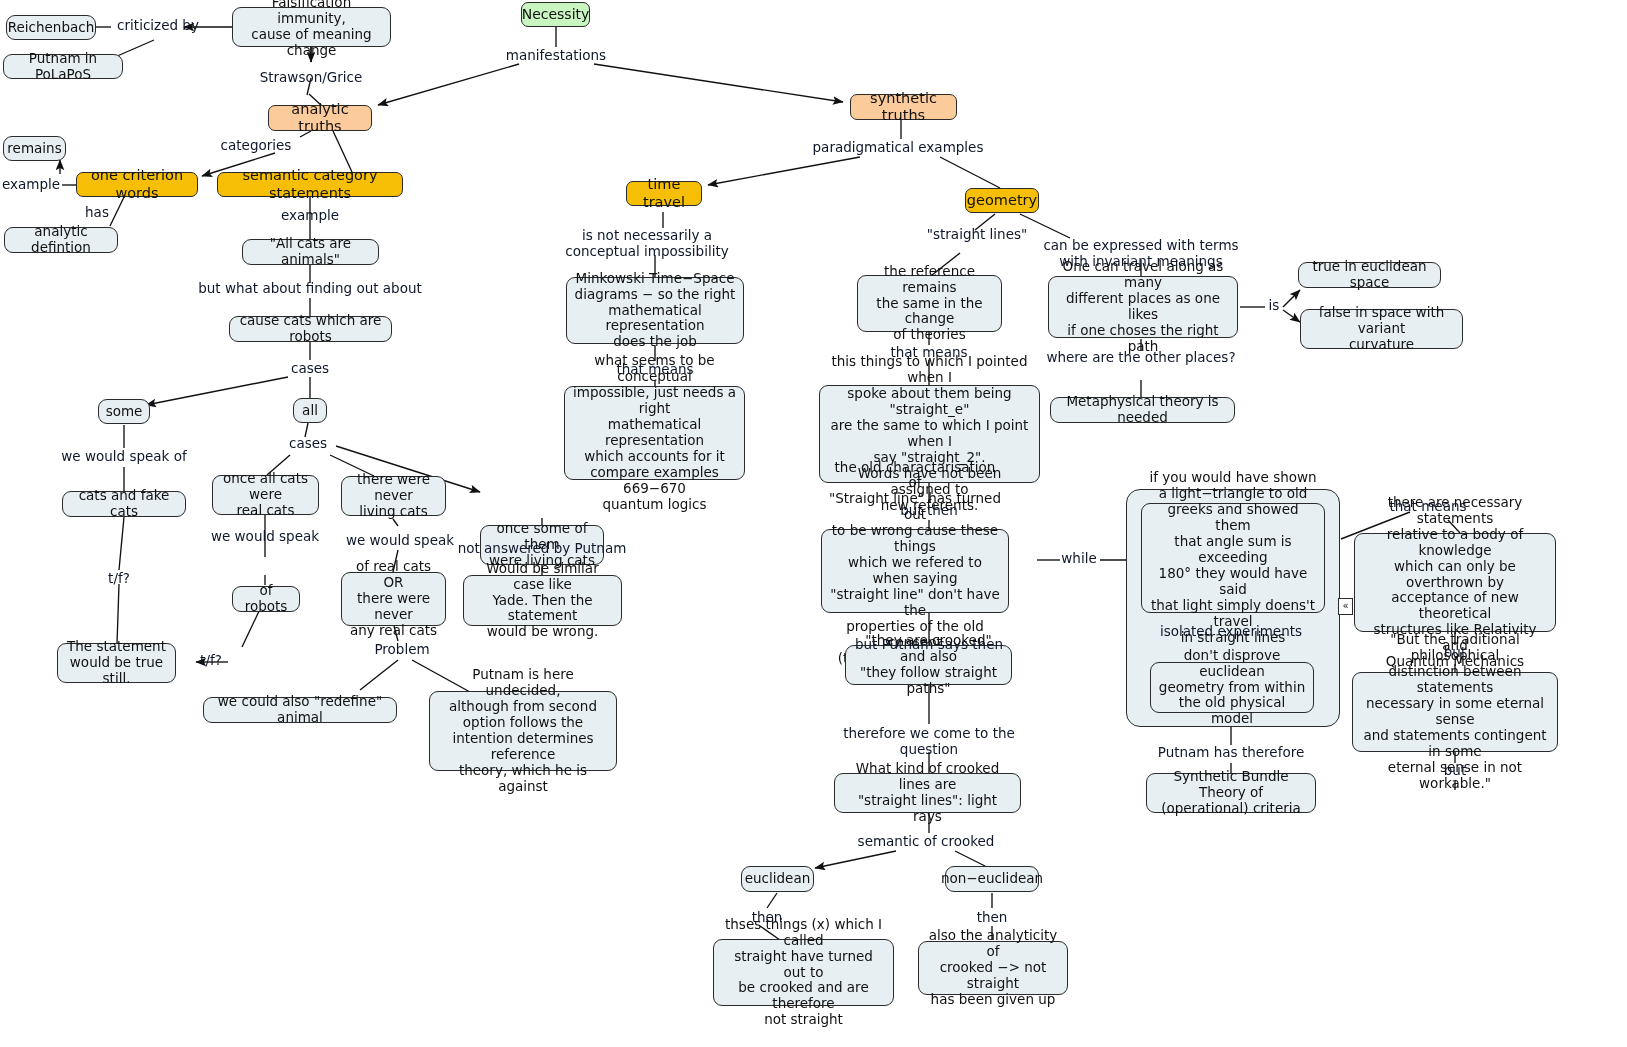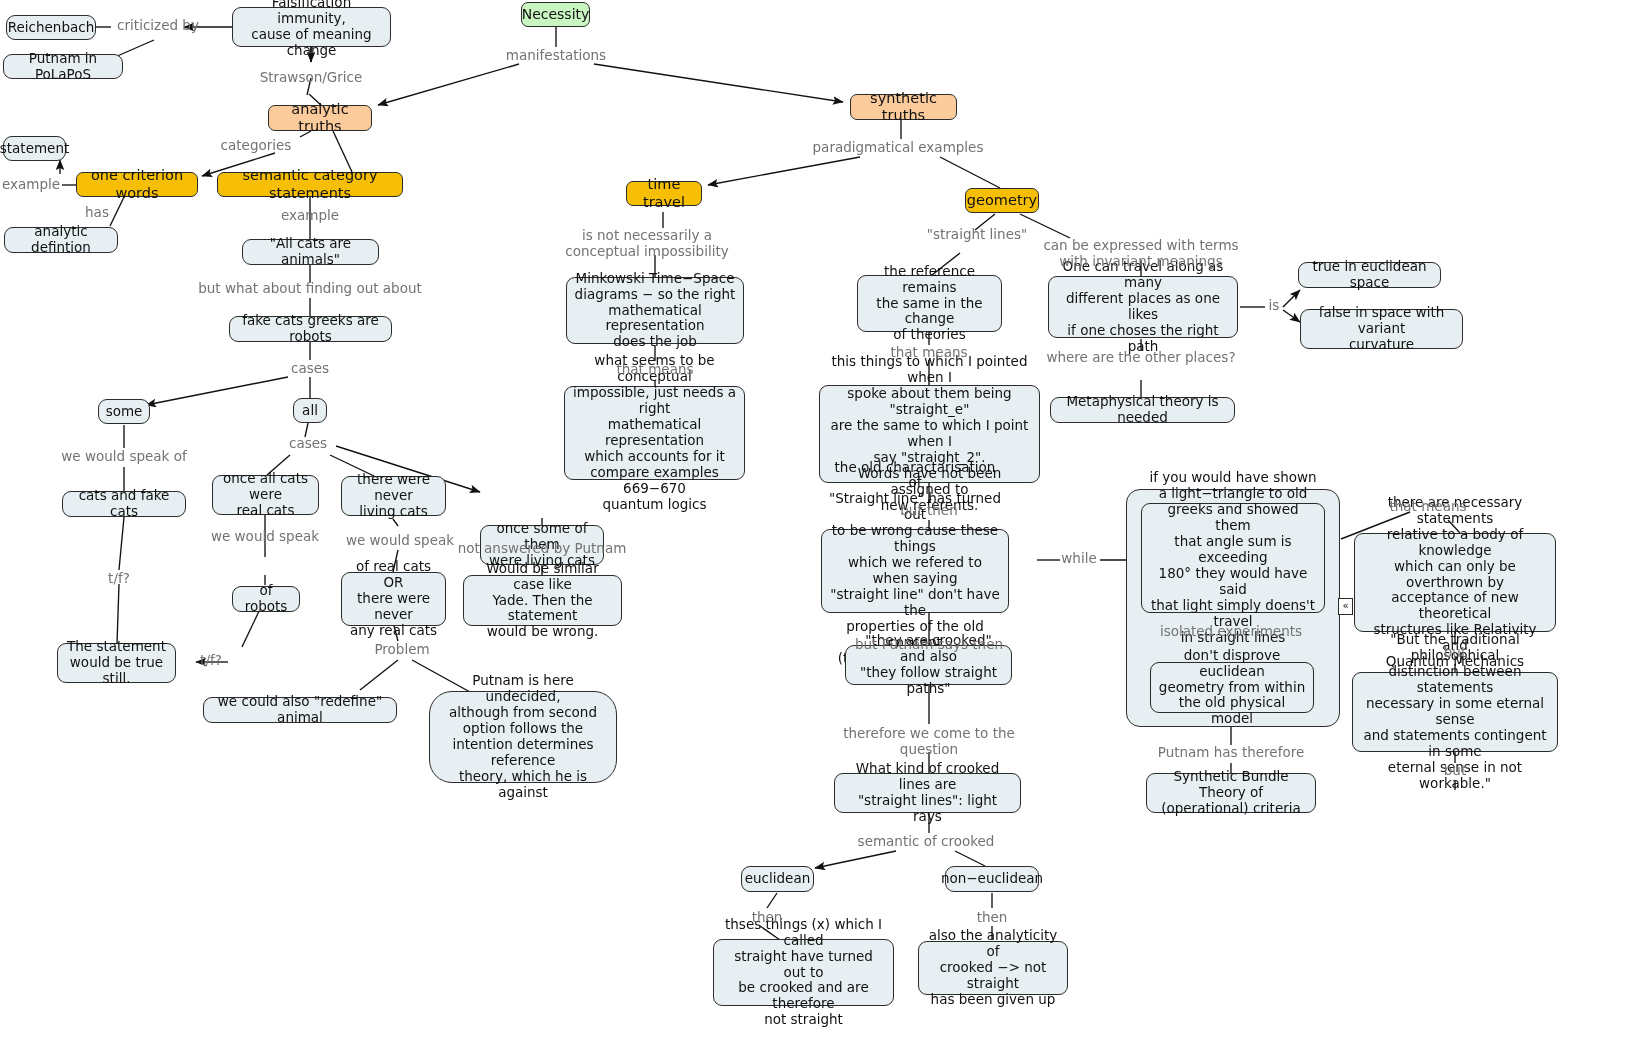--- a/index.html
+++ b/index.html
@@ -57,21 +57,21 @@
   }
   .n-group {
     background: #e8eff2;
     border-radius: 14px;
     border: 1px solid #2b2b2b;
     display: block;
   }
   .label {
     position: absolute;
     font-size: 13.5px;
-    color: #737373;
+    color: #0f172a;
     text-align: center;
     line-height: 1.18;
     white-space: pre-line;
     transform: translateX(-50%);
     background: transparent;
   }
   .collapse-mark {
     position: absolute;
     width: 13px;
     height: 15px;
@@ -194,30 +194,30 @@
   <div class="node n-plain" style="left:6px; top:15px; width:90px; height:25px;">Reichenbach</div>
   <div class="node n-plain" style="left:3px; top:54px; width:120px; height:25px;">Putnam in PoLaPoS</div>
   <div class="node n-plain" style="left:232px; top:7px; width:159px; height:40px;">Falsification immunity,
 cause of meaning change</div>
 
   <div class="node n-green" style="left:521px; top:2px; width:69px; height:25px;">Necessity</div>
 
   <div class="node n-orange" style="left:268px; top:105px; width:104px; height:26px;">analytic truths</div>
   <div class="node n-orange" style="left:850px; top:94px; width:107px; height:26px;">synthetic truths</div>
 
-  <div class="node n-plain" style="left:3px; top:136px; width:63px; height:25px;">statement</div>
+  <div class="node n-plain" style="left:3px; top:136px; width:63px; height:25px;">remains</div>
   <div class="node n-yellow" style="left:76px; top:172px; width:122px; height:25px;">one criterion words</div>
   <div class="node n-yellow" style="left:217px; top:172px; width:186px; height:25px;">semantic category statements</div>
   <div class="node n-plain" style="left:4px; top:227px; width:114px; height:26px;">analytic defintion</div>
   <div class="node n-plain" style="left:242px; top:239px; width:137px; height:26px;">"All cats are animals"</div>
 
   <div class="node n-yellow" style="left:626px; top:181px; width:76px; height:25px;">time travel</div>
   <div class="node n-yellow" style="left:965px; top:188px; width:74px; height:25px;">geometry</div>
 
-  <div class="node n-plain" style="left:229px; top:316px; width:163px; height:26px;">fake cats greeks are robots</div>
+  <div class="node n-plain" style="left:229px; top:316px; width:163px; height:26px;">cause cats which are robots</div>
 
   <div class="node n-plain" style="left:566px; top:277px; width:178px; height:67px;">Minkowski Time−Space
 diagrams − so the right
 mathematical representation
 does the job</div>
   <div class="node n-plain" style="left:564px; top:386px; width:181px; height:94px;">what seems to be conceptual
 impossible, just needs a right
 mathematical representation
 which accounts for it
 compare examples 669−670
@@ -253,21 +253,21 @@
   <div class="node n-plain" style="left:232px; top:586px; width:68px; height:26px;">of robots</div>
   <div class="node n-plain" style="left:341px; top:572px; width:105px; height:54px;">of real cats OR
 there were never
 any real cats</div>
   <div class="node n-plain" style="left:463px; top:575px; width:159px; height:51px;">Would be similar case like
 Yade. Then the statement
 would be wrong.</div>
   <div class="node n-plain" style="left:57px; top:643px; width:119px; height:40px;">The statement
 would be true still.</div>
   <div class="node n-plain" style="left:203px; top:697px; width:194px; height:26px;">we could also "redefine" animal</div>
-  <div class="node n-plain" style="left:429px; top:691px; width:188px; height:92px;border-radius:23px;">Putnam is here undecided,
+  <div class="node n-plain" style="left:429px; top:691px; width:188px; height:80px;">Putnam is here undecided,
 although from second
 option follows the
 intention determines reference
 theory, which he is against</div>
 
   <div class="node n-plain" style="left:821px; top:529px; width:188px; height:84px;">the old charactarisation of
 "Straight line" has turned out
 to be wrong cause these things
 which we refered to when saying
 "straight line" don't have the

